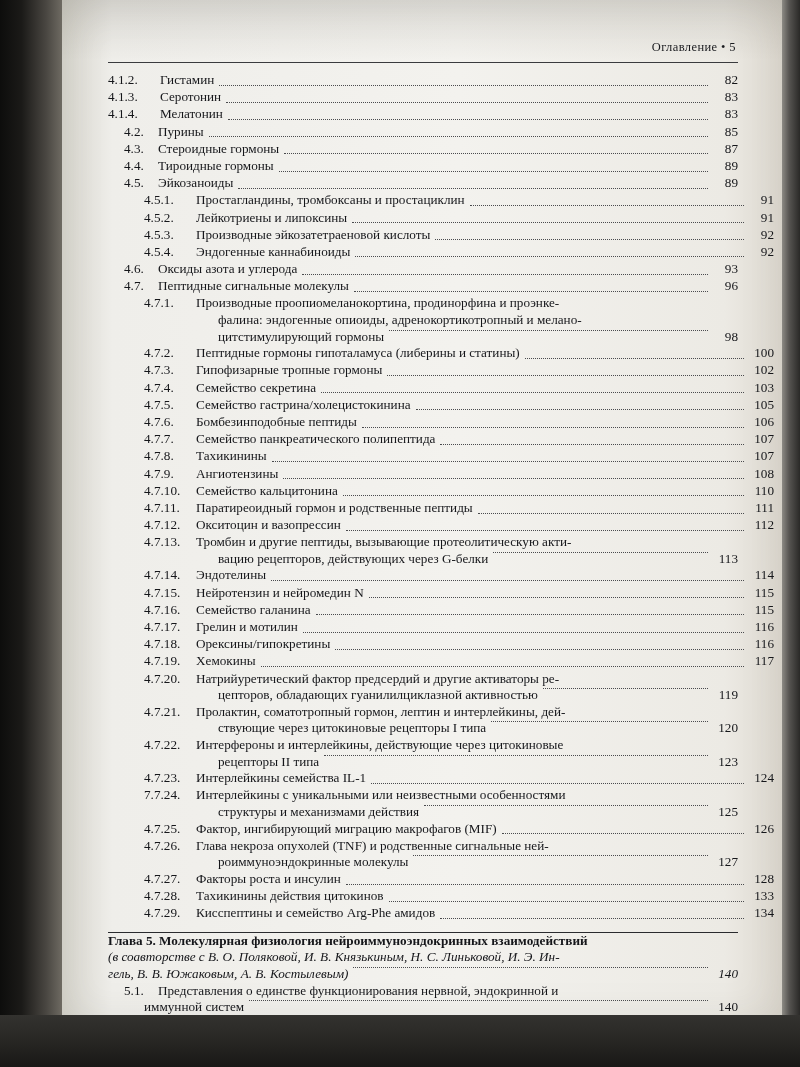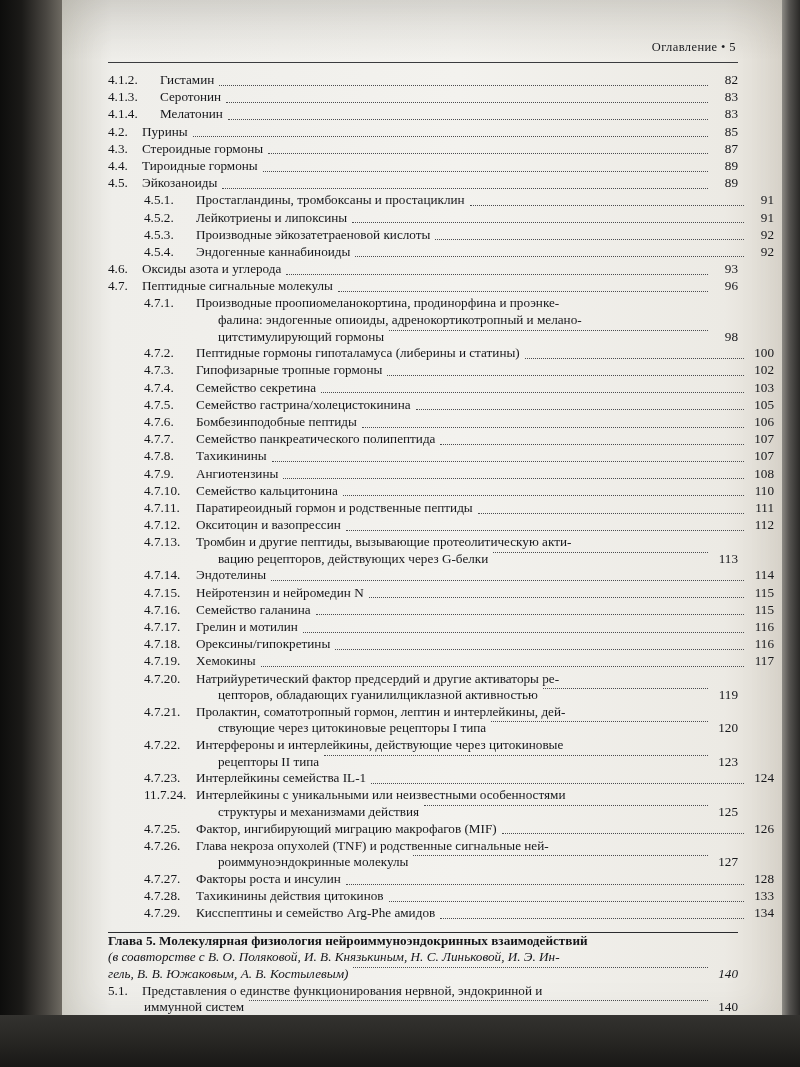--- a/index.html
+++ b/index.html
@@ -99,21 +99,21 @@
     min-width: 12px;
     height: 1px;
   }
   .page {
     flex: 0 0 auto;
     width: 26px;
     text-align: right;
     white-space: pre;
   }
   
-  .lvl1 .num { width: 34px; }
+  .lvl1 .num { width: 34px; margin-left: 16px; }
   .lvl2 .num { width: 52px; }
   .ind1 { padding-left: 36px; }
   .cont {
     padding-left: 110px;
   }
   .cont-row { display: flex; }
   .cont-row .text { flex: 0 0 auto; white-space: pre; }
   .chapter {
     margin-top: 10px;
     border-top: 1.1px solid #2a2b2e;
@@ -397,21 +397,21 @@
         </div>
 
         <div class="row lvl2 ind1">
           <span class="num">4.7.23.</span>
           <span class="title">Интерлейкины семейства IL-1</span>
           <span class="leader"></span>
           <span class="page">124</span>
         </div>
 
         <div class="row lvl2 ind1 nopage">
-          <span class="num">11.7.24.</span>
+          <span class="num">7.7.24.</span>
           <span class="title">Интерлейкины с уникальными или неизвестными особенностями</span>
         </div>
         <div class="cont">
           <div class="cont-row">
             <span class="text">структуры и механизмами действия</span>
             <span class="leader"></span>
             <span class="page">125</span>
           </div>
         </div>
 

